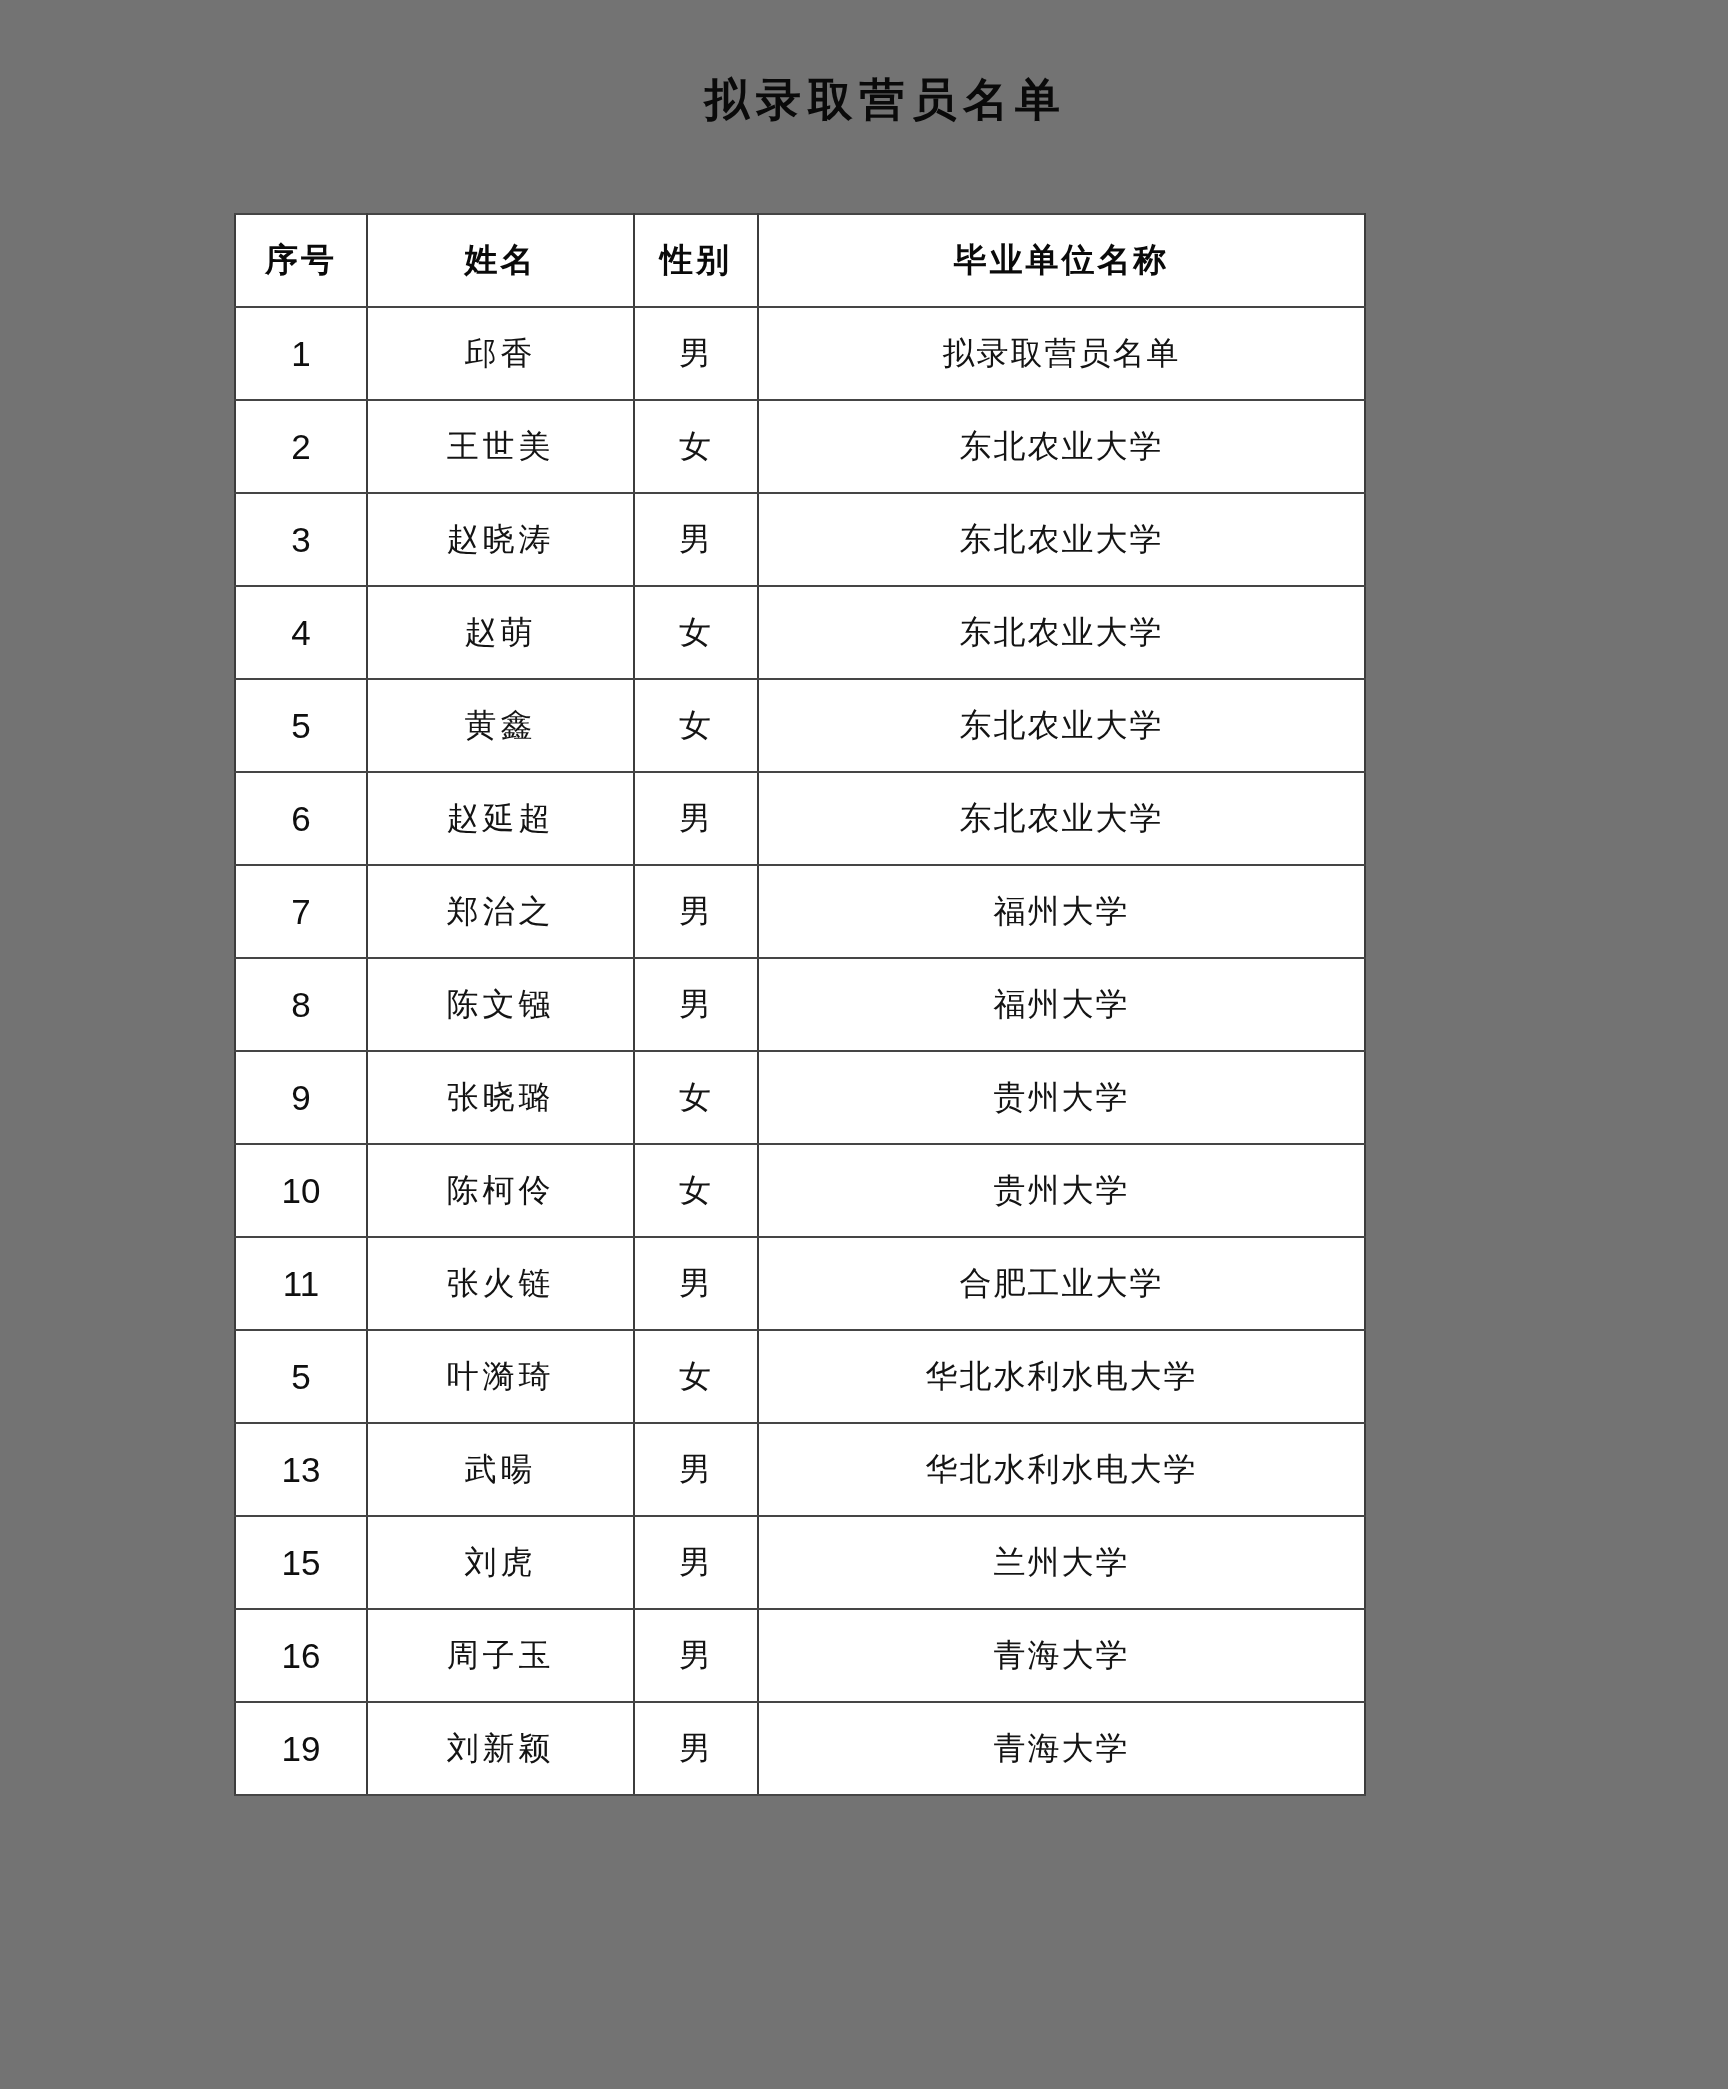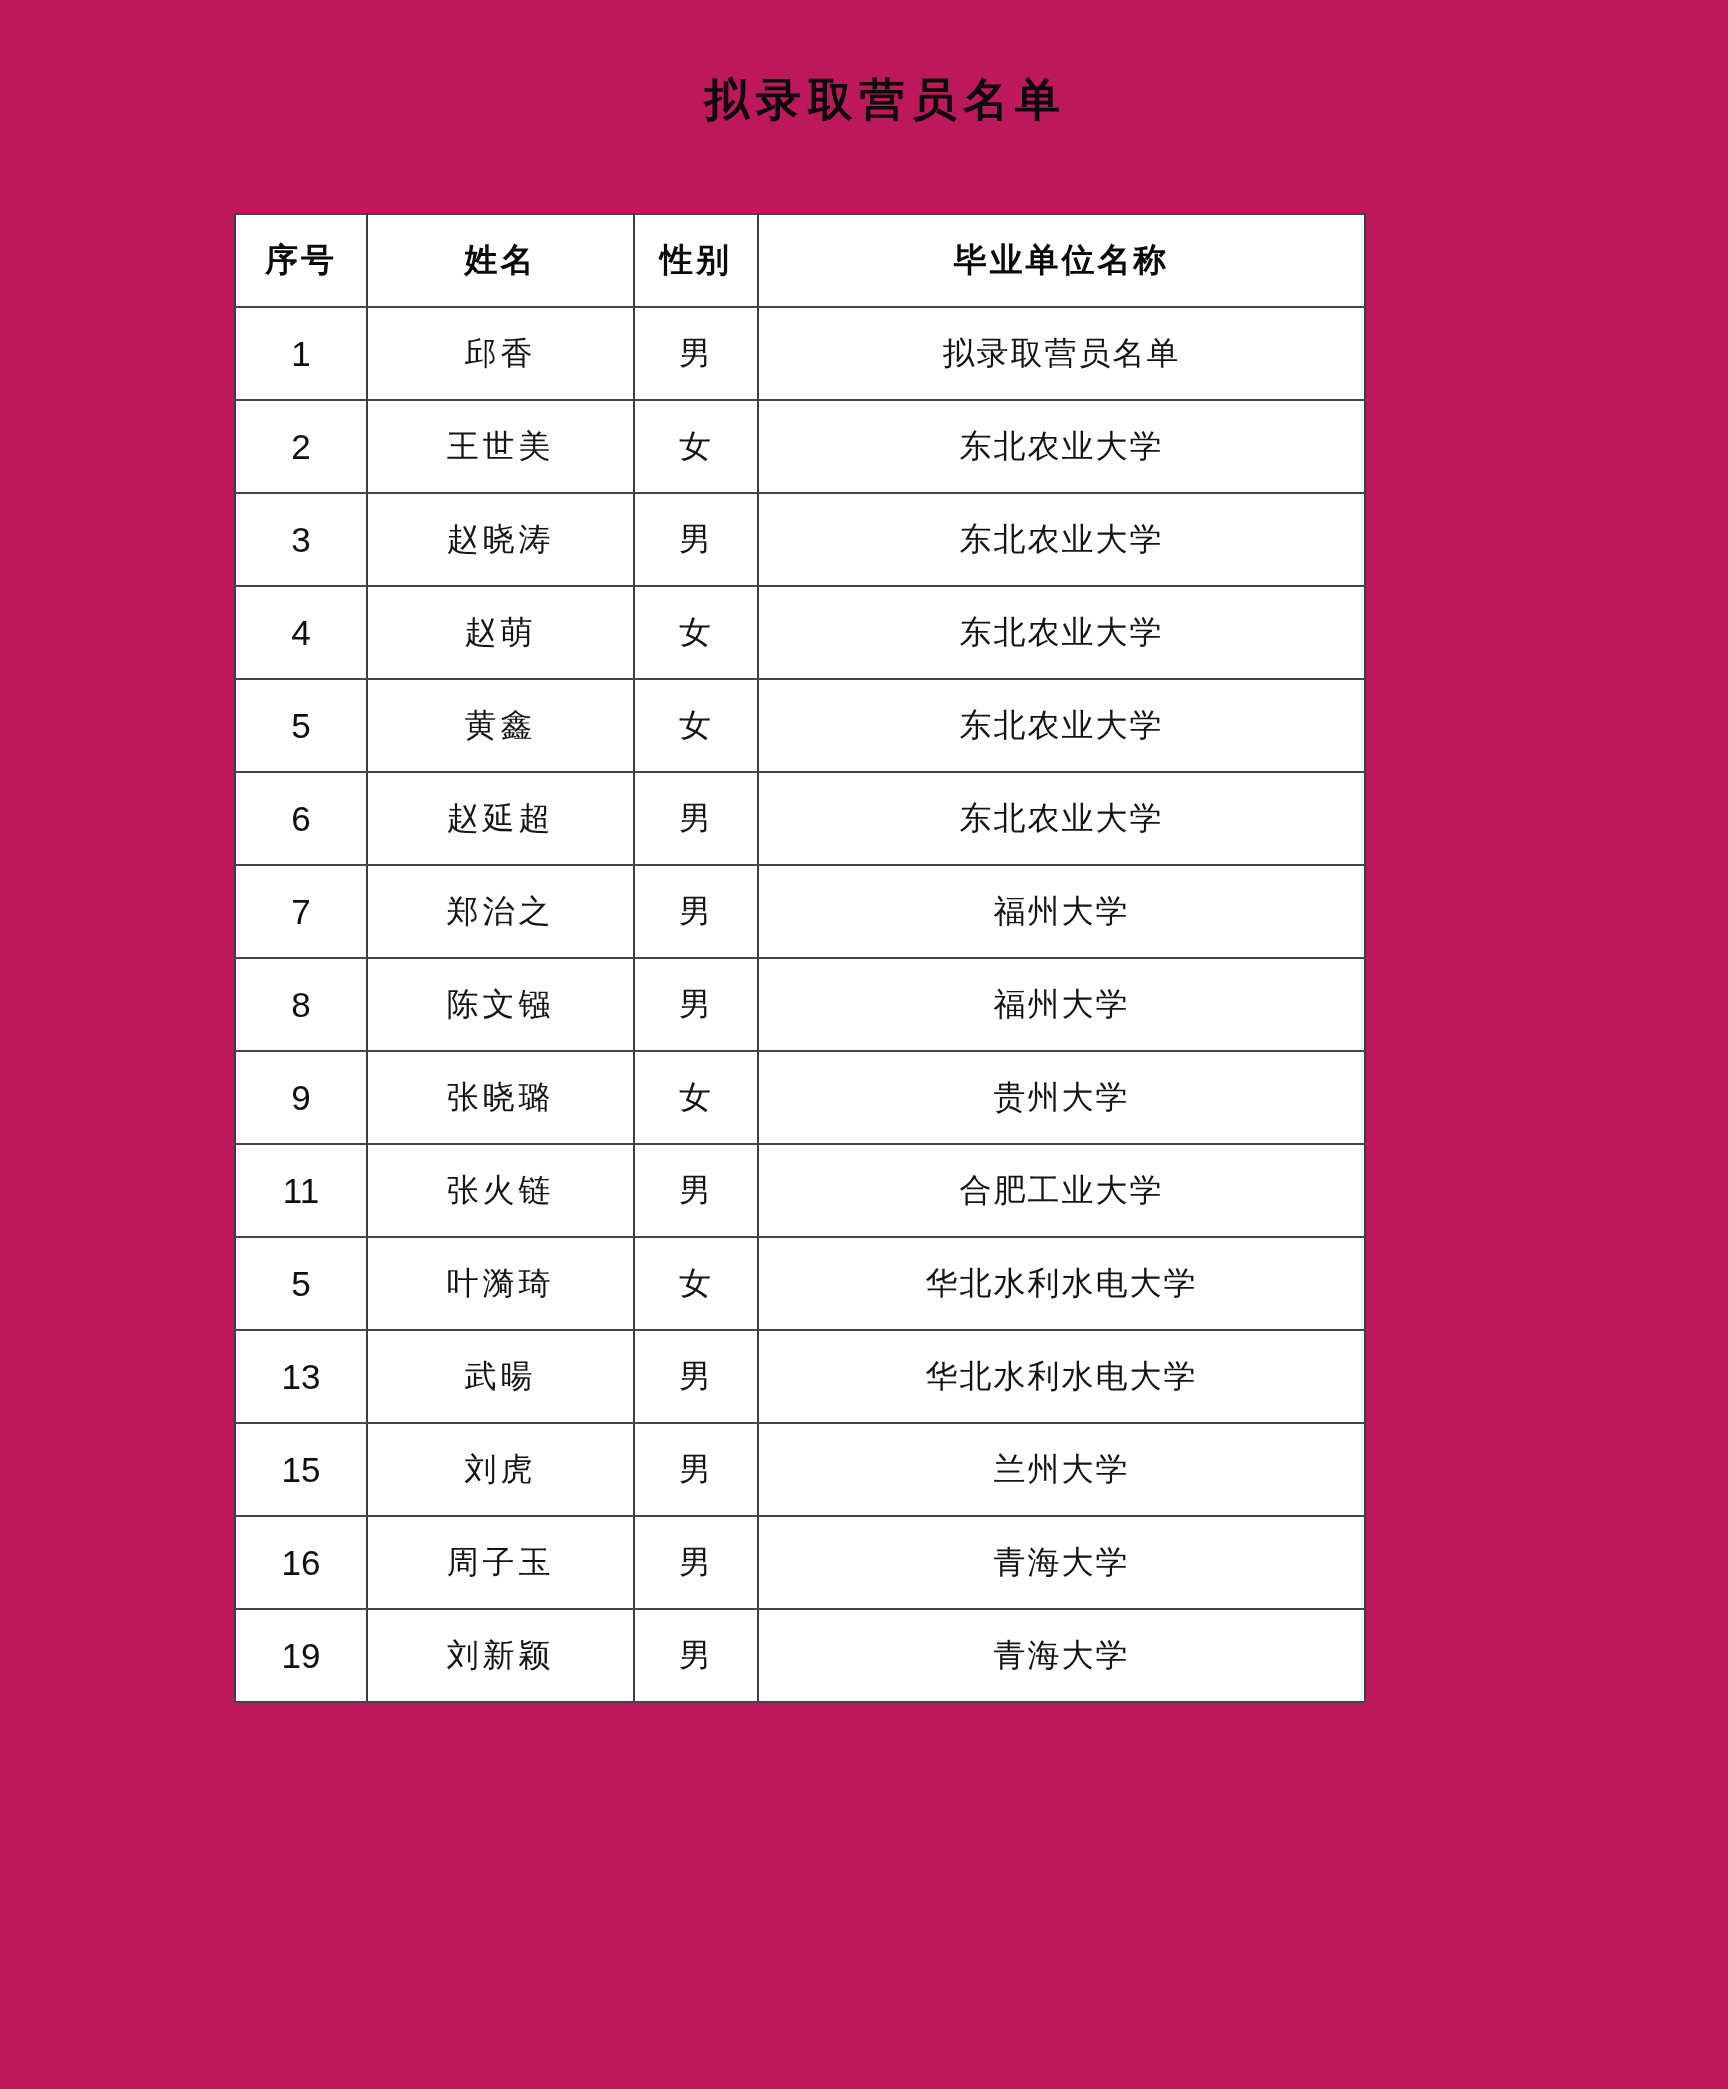--- a/index.html
+++ b/index.html
@@ -6,21 +6,21 @@
   html, body {
     width: 1728px;
     background: #ffffff;
     font-family: "Liberation Serif", "DejaVu Serif", serif;
     color: #111111;
   }
   .page {
     position: relative;
     width: 1728px;
     height: 2090px;
-    background: #be185d;
+    background: #737373;
     overflow: hidden;
   }
   .doc-title {
     position: absolute;
     top: 70px;
     left: 0;
     width: 100%;
     text-align: center;
     transform: translateX(21.5px);
     font-size: 45px;
@@ -144,20 +144,26 @@
       <td class="cell-gender">男</td>
       <td class="cell-school">福州大学</td>
     </tr>
         <tr>
       <td class="cell-index">9</td>
       <td class="cell-name">张晓璐</td>
       <td class="cell-gender">女</td>
       <td class="cell-school">贵州大学</td>
     </tr>
         <tr>
+      <td class="cell-index">10</td>
+      <td class="cell-name">陈柯伶</td>
+      <td class="cell-gender">女</td>
+      <td class="cell-school">贵州大学</td>
+    </tr>
+        <tr>
       <td class="cell-index">11</td>
       <td class="cell-name">张火链</td>
       <td class="cell-gender">男</td>
       <td class="cell-school">合肥工业大学</td>
     </tr>
         <tr>
       <td class="cell-index">5</td>
       <td class="cell-name">叶漪琦</td>
       <td class="cell-gender">女</td>
       <td class="cell-school">华北水利水电大学</td>

